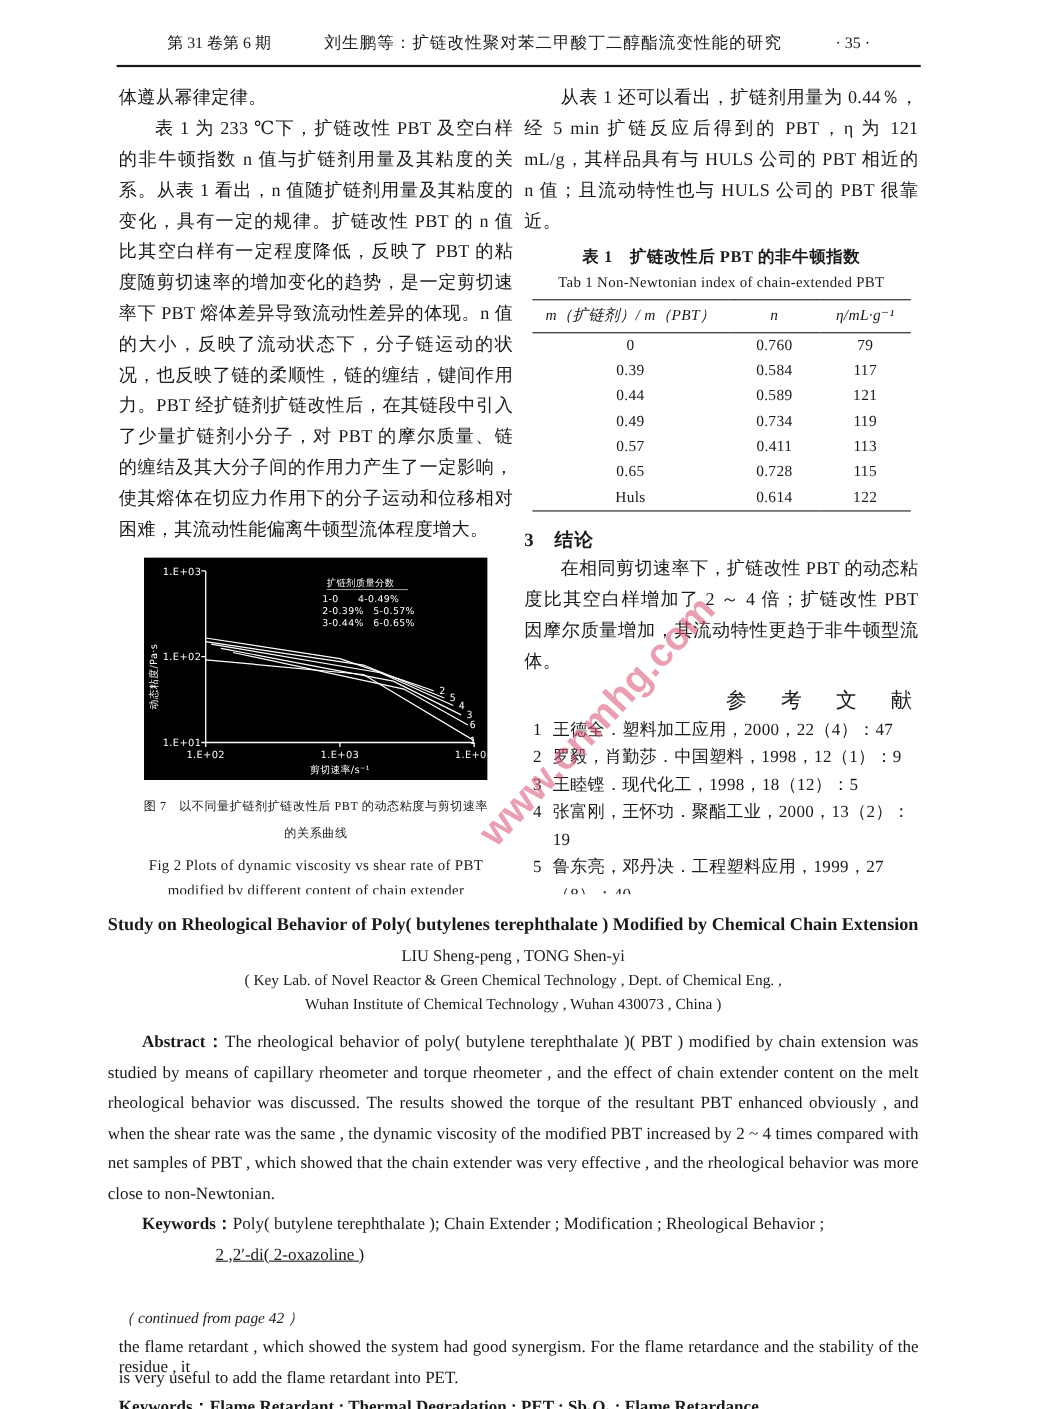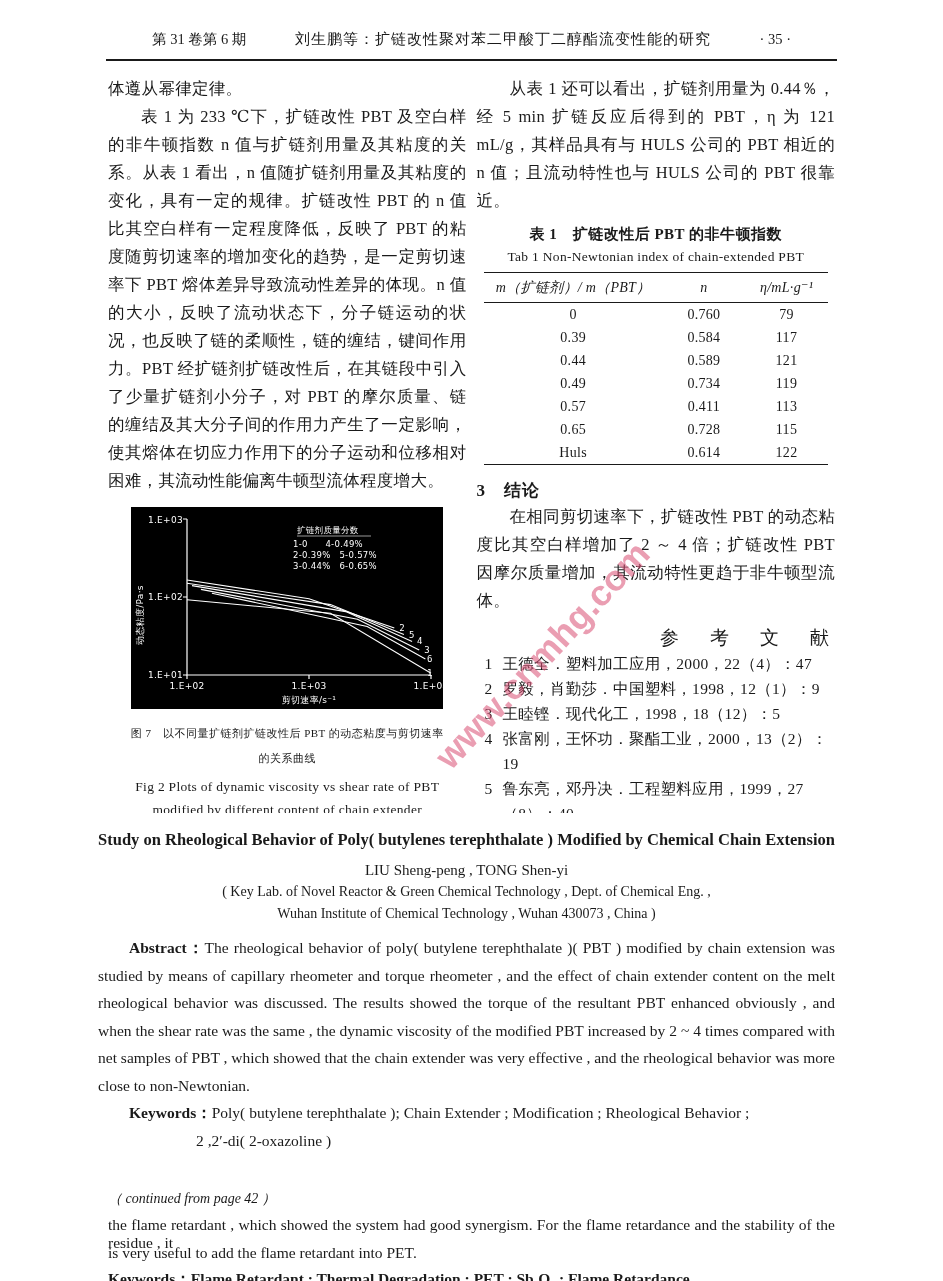--- a/index.html
+++ b/index.html
@@ -38,21 +38,21 @@
   .ref .no { min-width:26px; padding-left:8px; }
   .ref .txt { flex:1; }
   .received { text-align:left; font-size:15px; margin-top:6px; line-height:22px; }
 
   .english { position:absolute; left:8px; right:18px; top:828px; }
   .en-title { font-size:16.5px; font-weight:bold; text-align:center; line-height:24px; }
   .en-authors { font-size:15px; text-align:center; margin-top:7px; line-height:22px; }
   .en-affil { font-size:14px; text-align:center; line-height:22px; }
   .en-abstract { font-size:15.5px; line-height:27.5px; text-align:justify; margin-top:9px; text-indent:2em; }
   .en-keywords { font-size:15.5px; line-height:27.5px; text-indent:2em; text-align:left; }
-  .en-kw2 { font-size:15.5px; line-height:27.5px; padding-left:98px; text-align:left; }
+  .en-kw2 { font-size:15.5px; line-height:27.5px; padding-left:98px; text-align:left;text-decoration:underline; }
   .blab { font-weight:bold; }
 
   .fabs { position:absolute; left:18px; right:18px; }
   .continued { top:1190px; font-size:14px;font-style:italic; }
   .fline1 { top:1216px; font-size:15.5px; text-align:justify; }
   .fline2 { top:1244px; font-size:15.5px; }
   .fcut { top:1269px; font-size:15.5px; font-weight:bold; }
 
   .watermark { position:absolute; left:352px; top:742px; transform:rotate(-47deg); transform-origin:left center;
                font-size:36px; font-weight:bold; font-family:"Liberation Sans","DejaVu Sans",sans-serif;

